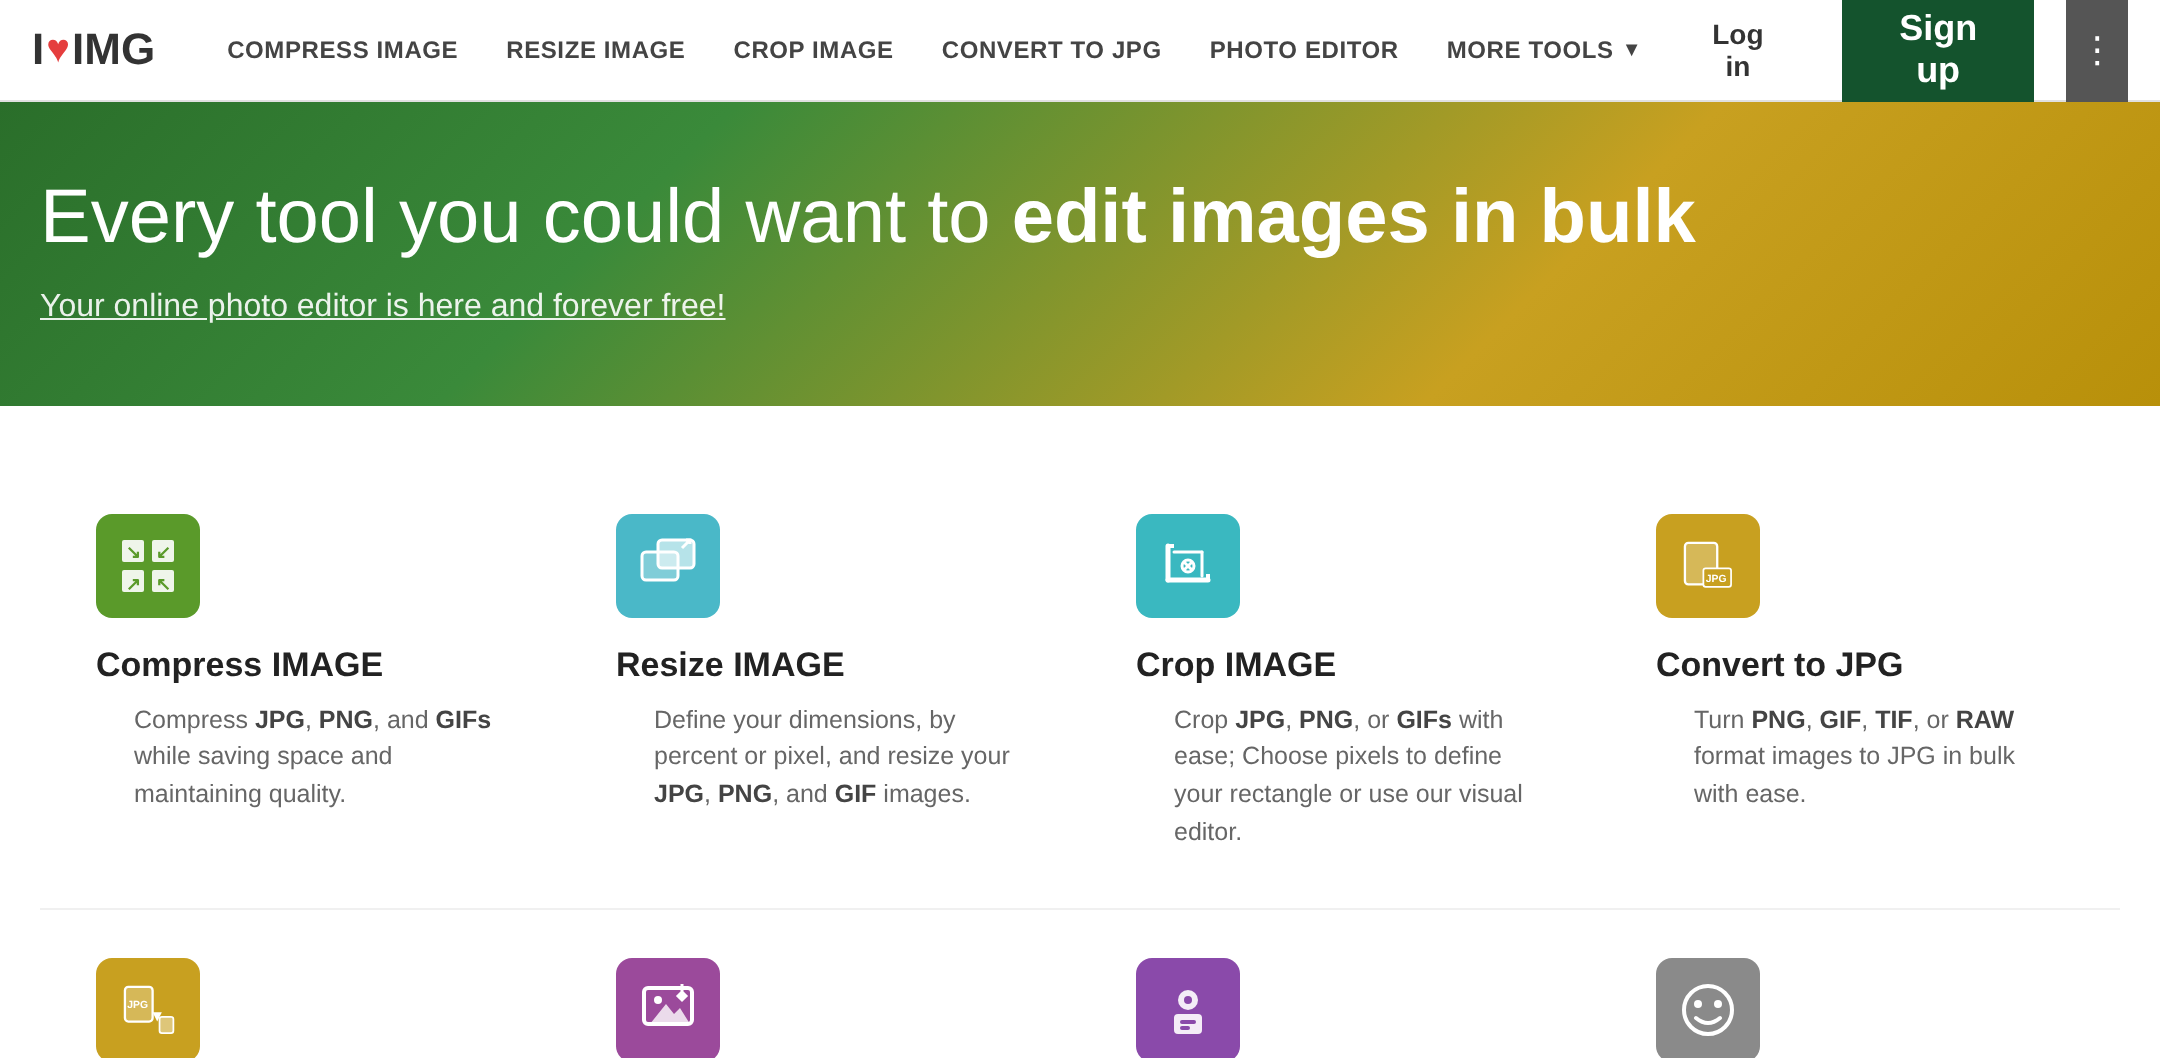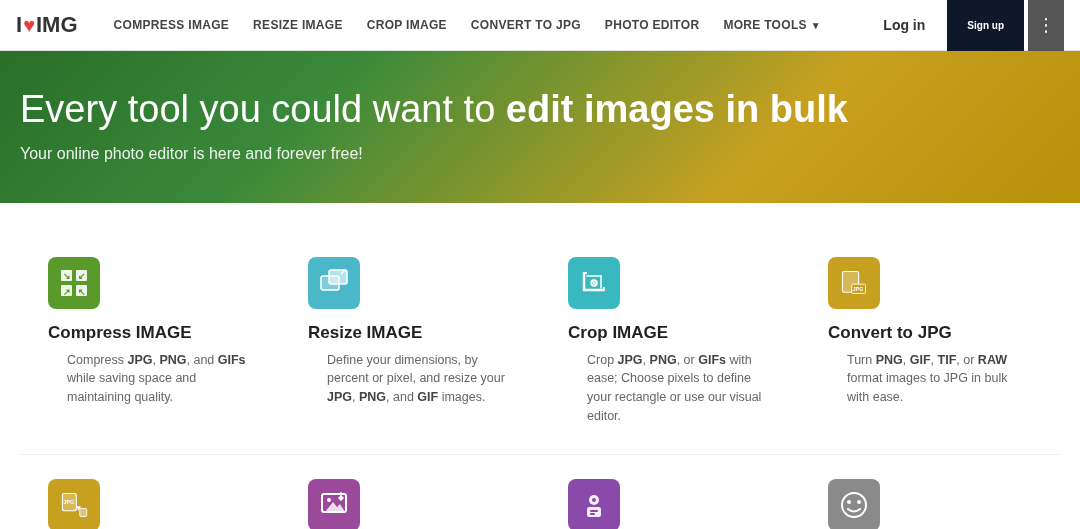--- a/index.html
+++ b/index.html
@@ -53,37 +53,37 @@
       text-transform: uppercase;
     }
     .nav-more {
       display: flex;
       gap: 4px;
     }
     .nav-auth {
       display: flex;
       align-items: center;
       margin-left: auto;
-      gap: 4px;
+      gap: 16px;
     }
     .btn-login {
       font-size: 14px;
       font-weight: 600;
       color: #333;
       background: none;
       border: none;
       cursor: pointer;
       padding: 0 18px;
       height: 51px;
     }
     .btn-signup {
-      font-size: 10px;
+      font-size: 18px;
       font-weight: 700;
       color: #fff;
-      background: #0f172a;
+      background: #14532d;
       border: none;
       cursor: pointer;
       padding: 0 20px;
       height: 51px;
     }
     .btn-menu {
       background: #555;
       color: #fff;
       border: none;
       cursor: pointer;
@@ -104,20 +104,21 @@
     .hero h1 {
       font-size: 38px;
       font-weight: 400;
       line-height: 1.2;
       margin-bottom: 12px;
     }
     .hero h1 strong { font-weight: 900; }
     .hero p {
       font-size: 16px;
       opacity: 0.9;
+      text-decoration: underline;
     }
 
     
     .tools-section {
       background: #fff;
       padding: 30px 20px 20px;
     }
     .tools-grid {
       display: grid;
       grid-template-columns: repeat(4, 1fr);

